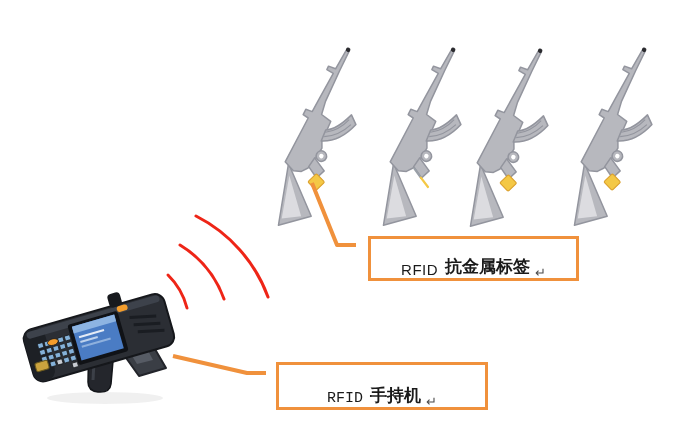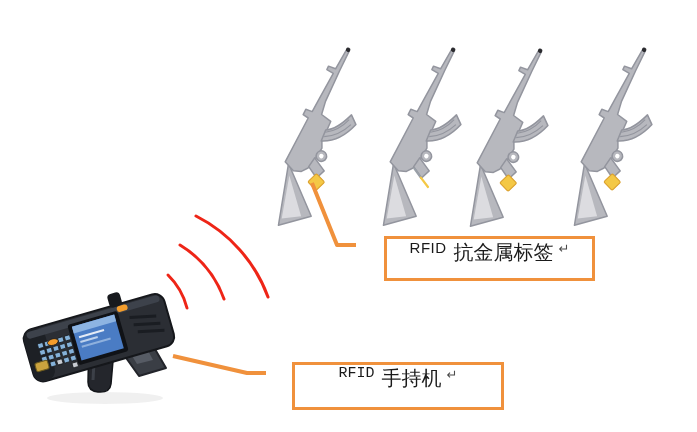--- a/index.html
+++ b/index.html
@@ -5,29 +5,28 @@
   html,body{margin:0;padding:0;background:#fff;}
   #canvas{
     position:relative;width:697px;height:432px;
     background:var(--background,#fff);overflow:hidden;
     font-family:"Liberation Sans",sans-serif;
   }
   #scene{position:absolute;left:0;top:0;}
   .label-box{
     position:absolute;box-sizing:border-box;background:#fff;
     border:3px solid var(--accent-orange,#f0913c);
-    display:flex;align-items:flex-start;justify-content:center;gap:7px;
+    display:flex;align-items:flex-end;justify-content:center;gap:7px;
     color:#1a1a1a;
-    margin-left:16px;
   }
   .box1{left:368px;top:236px;width:211px;height:45px;}
   .box2{left:276px;top:362px;width:212px;height:48px;}
   .prefix-sans{font-family:"Liberation Sans",sans-serif;font-size:15px;letter-spacing:.5px;}
   .prefix-mono{font-family:"Liberation Mono","DejaVu Sans Mono",monospace;font-size:15px;}
-  .cjk{font-family:"Liberation Sans",sans-serif;font-size:20px;}
+  .cjk{font-family:"Liberation Sans",sans-serif;font-size:17px;font-weight:bold;}
   .ret{font-size:13px;color:#4a4a4a;transform:translateY(2px);margin-left:-2px;}
 </style>
 </head>
 <body>
 
 <div id="canvas">
 
   <svg id="scene" width="697" height="432" viewBox="0 0 697 432">
 
     <defs>

